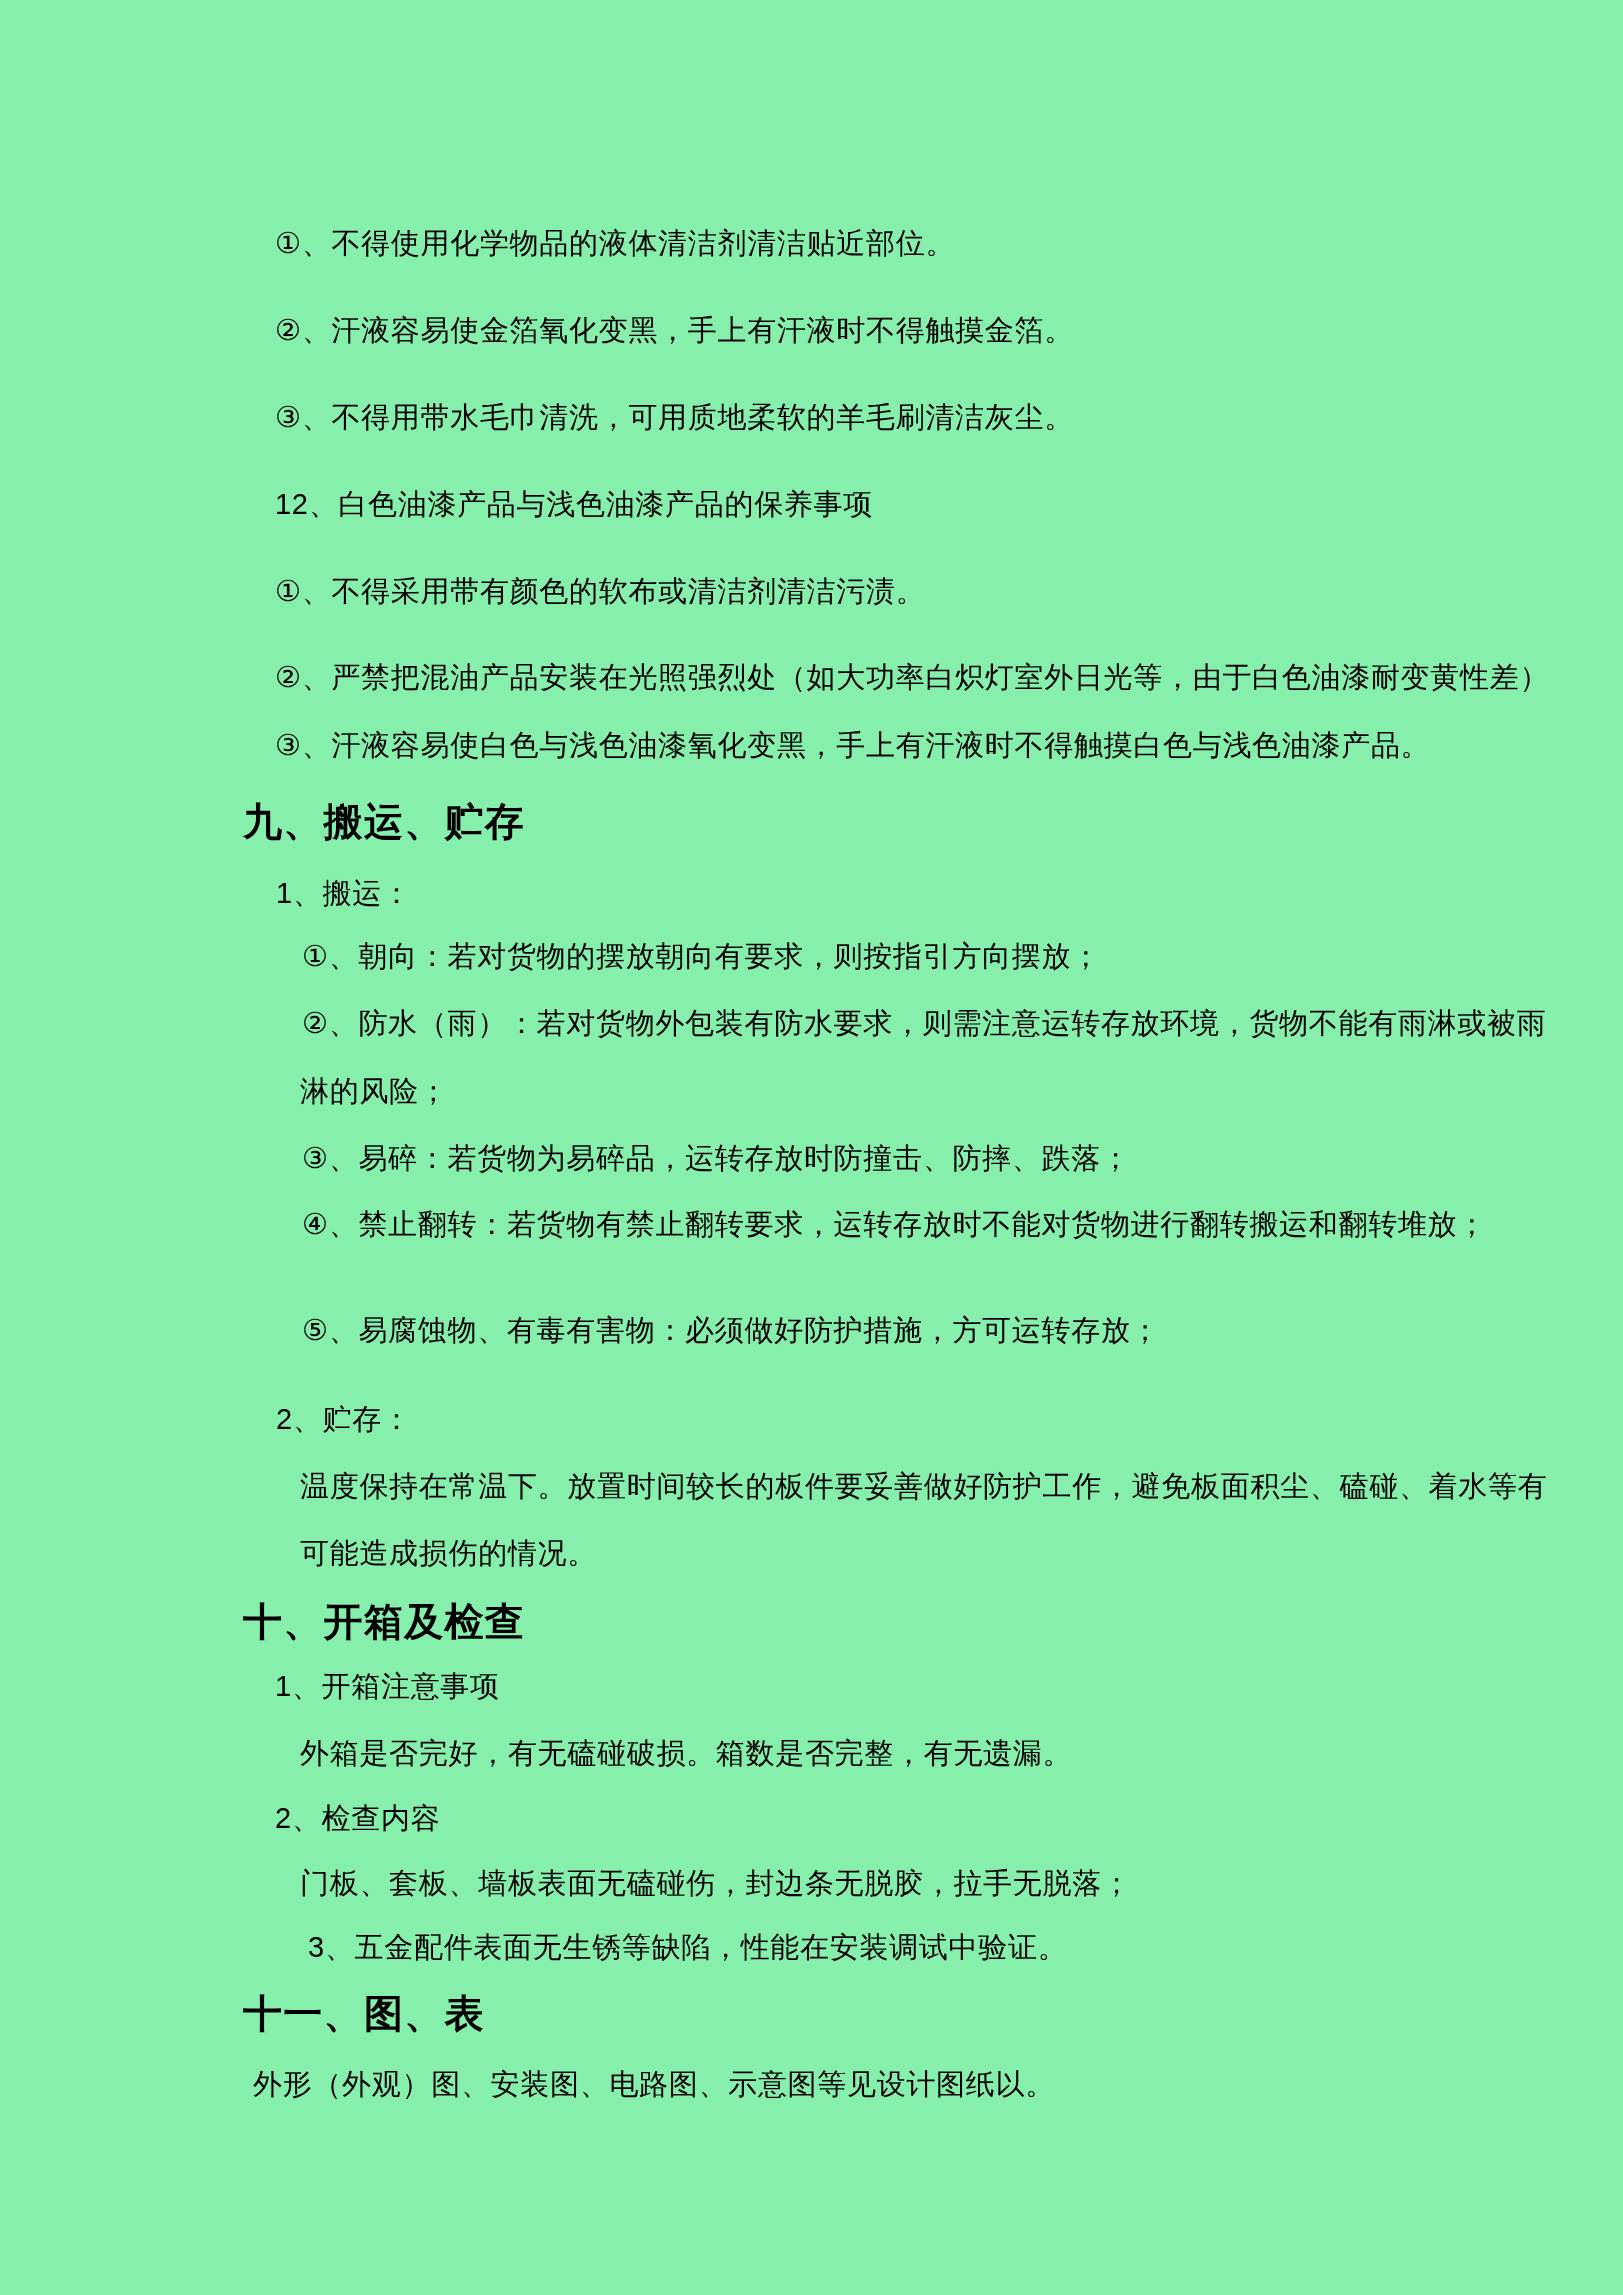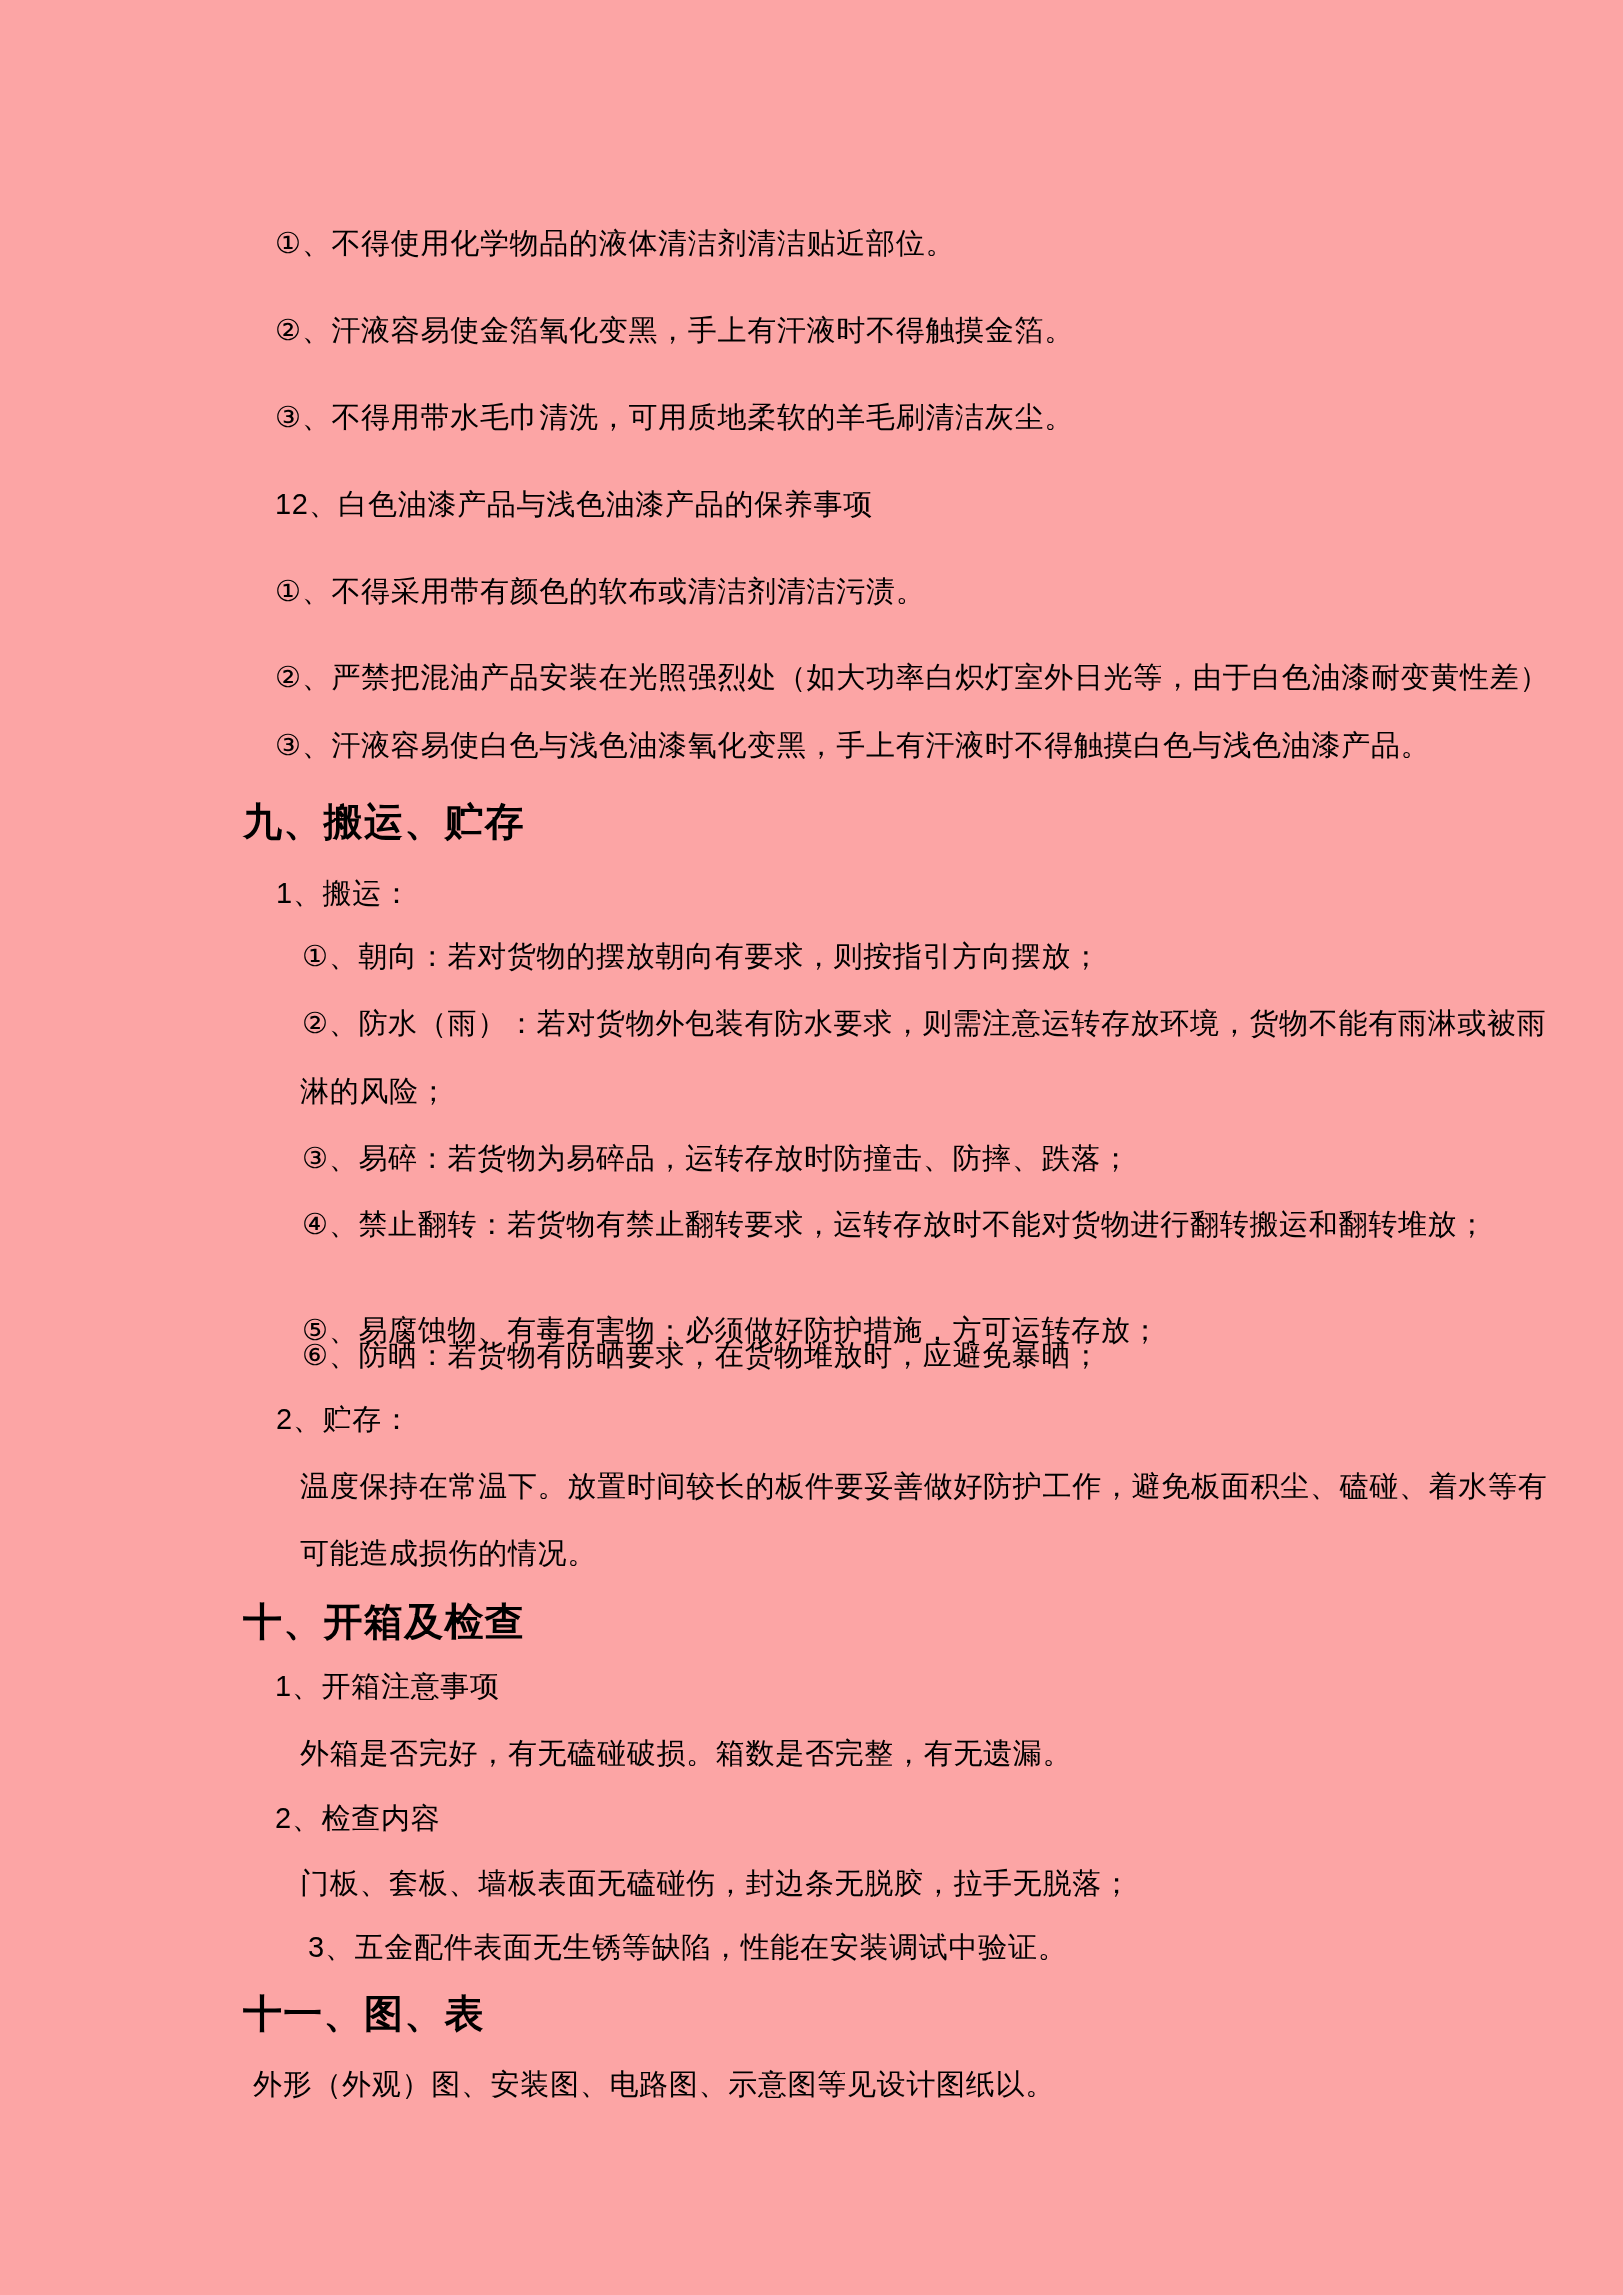--- a/index.html
+++ b/index.html
@@ -6,21 +6,21 @@
       margin: 0;
       padding: 0;
       background: #e8e8e8;
       font-family: "Liberation Sans", "DejaVu Sans", sans-serif;
     }
     .page {
       position: relative;
       width: 1623px;
       height: 2295px;
       margin: 0 auto;
-      background: #fca5a5;
+      background: #86efac;
       color: #000000;
       overflow: hidden;
     }
     
     .t {
       position: absolute;
       font-size: 29px;
       line-height: 38px;
       letter-spacing: 0.7px;
       white-space: nowrap;
@@ -53,21 +53,20 @@
 
   <div class="h" style="left:243px; top:797px;">九、搬运、贮存</div>
 
   <div class="t" style="left:276px; top:874px;">1、搬运：</div>
   <div class="t" style="left:302px; top:937px;">①、朝向：若对货物的摆放朝向有要求，则按指引方向摆放；</div>
   <div class="t" style="left:302px; top:1004px;">②、防水（雨）：若对货物外包装有防水要求，则需注意运转存放环境，货物不能有雨淋或被雨</div>
   <div class="t" style="left:300px; top:1072px;">淋的风险；</div>
   <div class="t" style="left:302px; top:1139px;">③、易碎：若货物为易碎品，运转存放时防撞击、防摔、跌落；</div>
   <div class="t" style="left:302px; top:1205px;">④、禁止翻转：若货物有禁止翻转要求，运转存放时不能对货物进行翻转搬运和翻转堆放；</div>
   <div class="t" style="left:302px; top:1271px;margin-top:40px;">⑤、易腐蚀物、有毒有害物：必须做好防护措施，方可运转存放；</div>
-  <div class="t" style="left:302px; top:1336px;">⑥、防晒：若货物有防晒要求，在货物堆放时，应避免暴晒；</div>
 
   <div class="t" style="left:276px; top:1400px;">2、贮存：</div>
   <div class="t" style="left:300px; top:1467px;">温度保持在常温下。放置时间较长的板件要妥善做好防护工作，避免板面积尘、磕碰、着水等有</div>
   <div class="t" style="left:300px; top:1534px;">可能造成损伤的情况。</div>
 
   <div class="h" style="left:243px; top:1597px;">十、开箱及检查</div>
 
   <div class="t" style="left:275px; top:1667px;">1、开箱注意事项</div>
   <div class="t" style="left:300px; top:1734px;">外箱是否完好，有无磕碰破损。箱数是否完整，有无遗漏。</div>
   <div class="t" style="left:275px; top:1799px;">2、检查内容</div>

